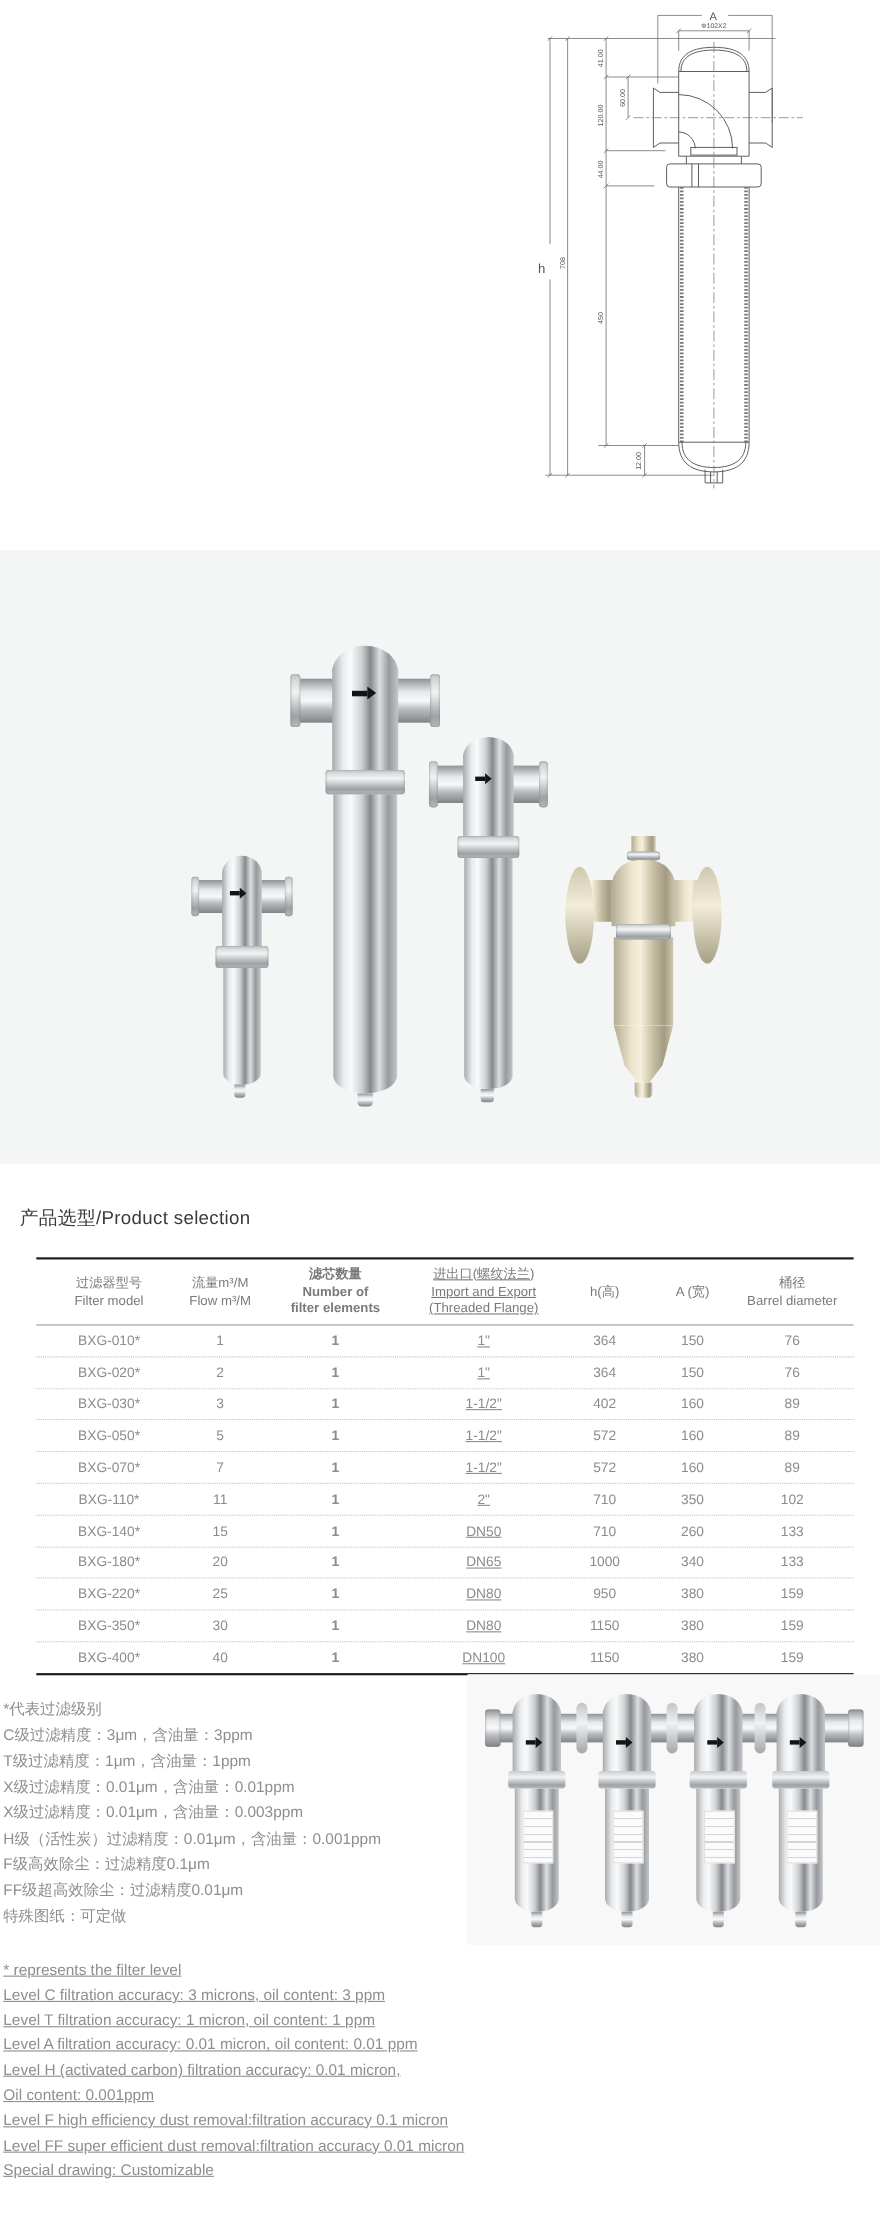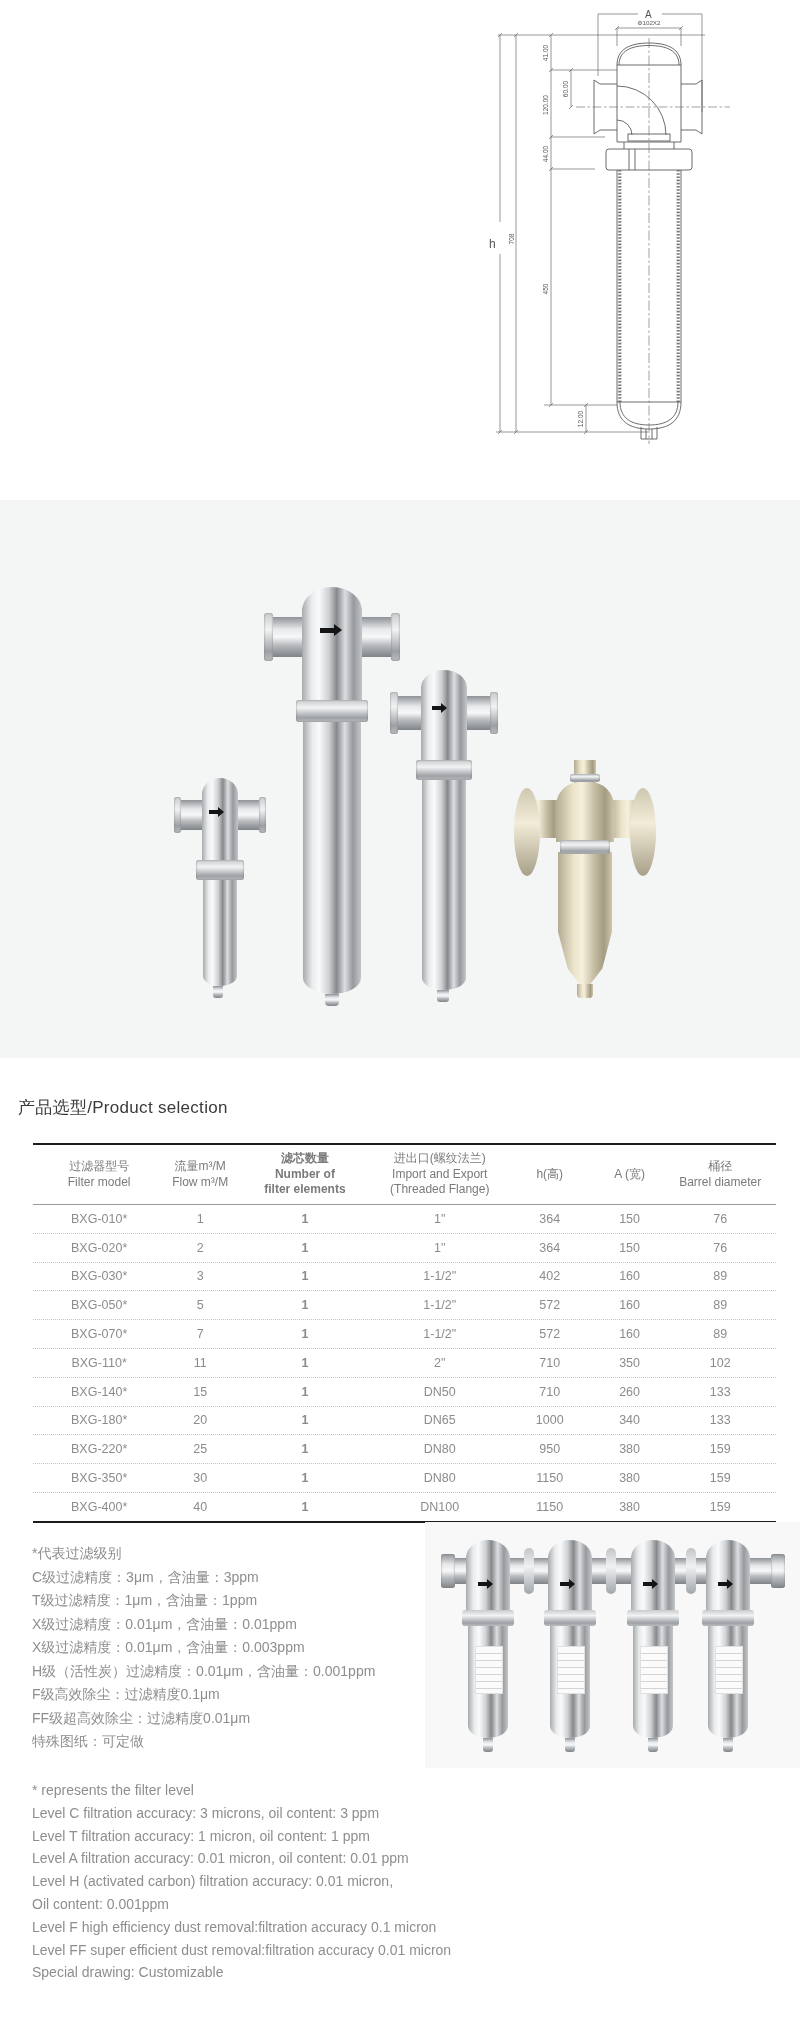--- a/index.html
+++ b/index.html
@@ -35,28 +35,28 @@
 
   
   #spec-table{position:absolute;left:33px;top:1143px;width:743px;}
   #spec-table .thead{display:flex;align-items:center;height:59px;
       border-top:2.5px solid #1c1c1c;border-bottom:1px solid #9a9a9a;}
   #spec-table .tbody{border-bottom:2.5px solid #1c1c1c;}
   .hcell{text-align:center;color:#7a7a7a;font-size:12px;line-height:1.32;}
   .trow{display:flex;align-items:center;height:27.8px;color:#8c8c8c;font-size:12.5px;}
   .trow + .trow{border-top:1px dotted #c3c3c3;}
   .cell{text-align:center;}
-  .c0{flex:0 0 17.8%;} .c1{flex:0 0 9.4%;} .c2{flex:0 0 18.8%;font-weight:bold;} .c3{flex:0 0 17.5%;}
+  .c0{flex:0 0 17.8%;} .c1{flex:0 0 9.4%;} .c2{flex:0 0 18.8%;font-weight:bold;} .c3{flex:0 0 17.5%;text-decoration:underline;}
   .c4{flex:0 0 12.1%;} .c5{flex:0 0 9.4%;} .c6{flex:0 0 15%;}
 
   
-  ul.notes{position:absolute;left:32px;margin:0;padding:0;list-style:none;
+  ul.notes{position:absolute;left:3px;margin:0;padding:0;list-style:none;
       color:#8e8e8e;font-size:14px;}
   #notes-zh{top:1542px;line-height:23.5px;width:400px;}
-  #notes-en{top:1779px;line-height:22.8px;width:420px;}
+  #notes-en{top:1779px;line-height:22.8px;width:420px;text-decoration:underline;}
 
   
   #photo2{position:absolute;left:425px;top:1522px;width:375px;height:246px;background:#f8f8f8;}
   .mini{position:absolute;top:18px;width:52px;height:214px;}
   .m-dome{position:absolute;left:4px;top:0;width:44px;height:18px;border-radius:50% 50% 0 0/100% 100% 0 0;}
   .m-head{position:absolute;left:4px;top:16px;width:44px;height:54px;z-index:4;}
   .m-nut{position:absolute;left:0;top:70px;width:52px;height:16px;border-radius:3px;z-index:5;}
   .m-body{position:absolute;left:6px;top:86px;width:40px;height:112px;border-radius:0 0 20px 20px/0 0 12px 12px;}
   .m-label{position:absolute;left:7px;top:20px;width:26px;height:46px;background:#fbfbfb;border:1px solid #e0e0e0;
       background-image:repeating-linear-gradient(#fbfbfb 0 6px,#d4d4d4 6px 7px);}

